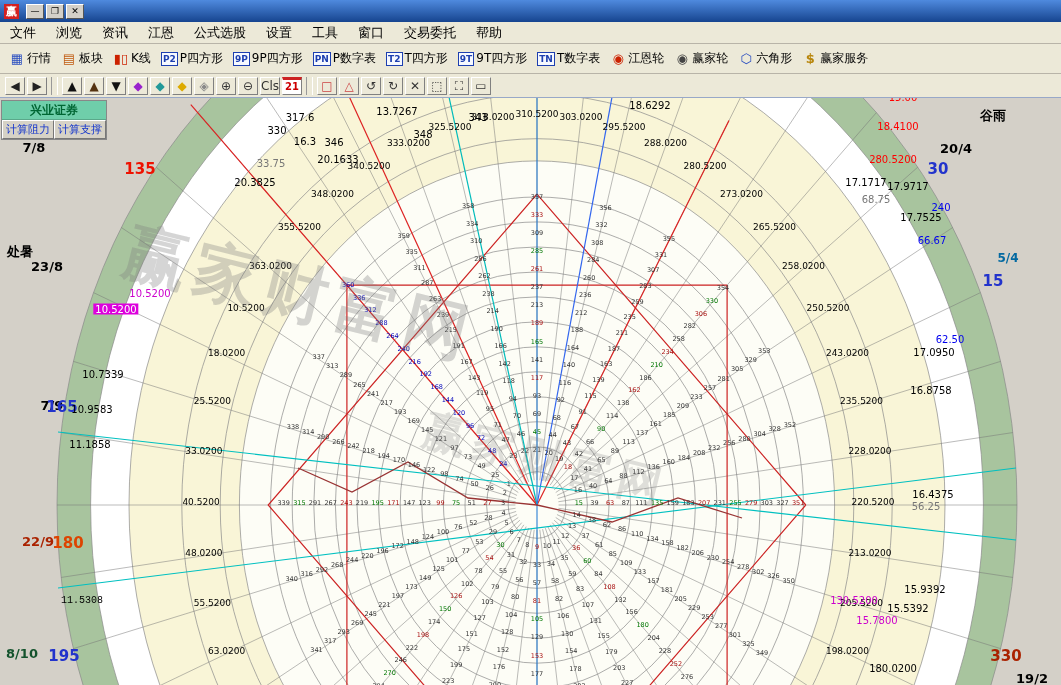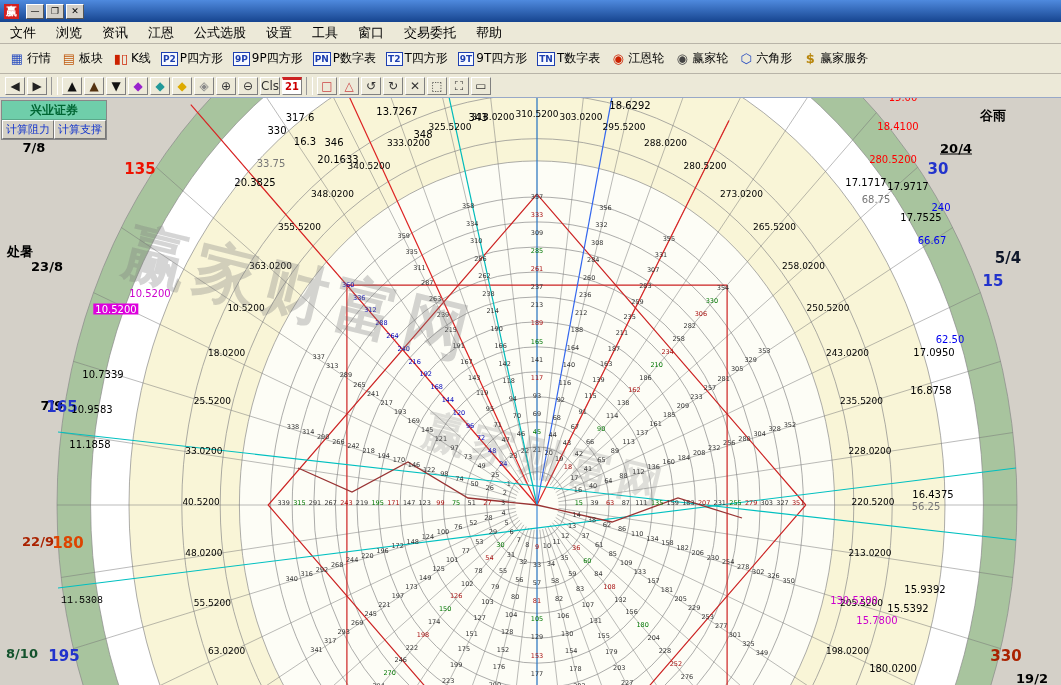--- a/index.html
+++ b/index.html
@@ -538,23 +538,23 @@
       <span class="wlabel" style="left: 140px; top: 169px; color: rgb(238, 17, 0); font-size: 15px; font-weight: bold;">135</span>
       <span class="wlabel" style="left: 20px; top: 252px; color: rgb(0, 0, 0); font-size: 13px; font-weight: bold;">处暑</span>
       <span class="wlabel" style="left: 47px; top: 266px; color: rgb(0, 0, 0); font-size: 13px; font-weight: bold;">23/8</span>
       <span class="wlabel" style="left: 16px; top: 405px; color: rgb(0, 0, 0); font-size: 13px; font-weight: bold; margin-left: 36px;">7/9</span>
       <span class="wlabel" style="left: 62px; top: 407px; color: rgb(34, 51, 204); font-size: 15px; font-weight: bold;">165</span>
       <span class="wlabel" style="left: 38px; top: 541px; color: rgb(170, 34, 0); font-size: 13px; font-weight: bold;">22/9</span>
       <span class="wlabel" style="left: 68px; top: 543px; color: rgb(221, 68, 0); font-size: 15px; font-weight: bold;">180</span>
       <span class="wlabel" style="left: 22px; top: 653px; color: #14532d; font-size: 13px; font-weight: bold;">8/10</span>
       <span class="wlabel" style="left: 64px; top: 656px; color: rgb(34, 51, 204); font-size: 15px; font-weight: bold;">195</span>
       <span class="wlabel" style="left: 993px; top: 116px; color: rgb(0, 0, 0); font-size: 13px; font-weight: bold;">谷雨</span>
-      <span class="wlabel" style="left: 956px; top: 148px; color: rgb(0, 0, 0); font-size: 13px; font-weight: bold; text-decoration: underline;">20/4</span>
+      <span class="wlabel" style="left: 956px; top: 148px; color: rgb(0, 0, 0); font-size: 13px; font-weight: bold;">20/4</span>
       <span class="wlabel" style="left: 938px; top: 169px; color: rgb(34, 51, 204); font-size: 15px; font-weight: bold;">30</span>
-      <span class="wlabel" style="left: 1008px; top: 258px; color: #0f172a; font-size: 15px; font-weight: bold;">5/4</span>
+      <span class="wlabel" style="left: 1008px; top: 258px; color: #0369a1; font-size: 12px; font-weight: bold;">5/4</span>
       <span class="wlabel" style="left: 993px; top: 281px; color: rgb(34, 51, 204); font-size: 15px; font-weight: bold;">15</span>
       <span class="wlabel" style="left: 1006px; top: 656px; color: rgb(170, 34, 0); font-size: 15px; font-weight: bold;">330</span>
       <span class="wlabel" style="left: 1032px; top: 678px; color: rgb(0, 0, 0); font-size: 13px; font-weight: bold;">19/2</span>
       <span class="wlabel" style="left: 903px; top: 97px; color: rgb(255, 0, 0);">15.00</span>
       <span class="wlabel" style="left: 898px; top: 126px; color: rgb(255, 0, 0);">18.4100</span>
       <span class="wlabel" style="left: 893px; top: 159px; color: rgb(255, 0, 0);">280.5200</span>
       <span class="wlabel" style="left: 866px; top: 182px; color: rgb(0, 0, 0);">17.1717</span>
       <span class="wlabel" style="left: 908px; top: 186px; color: rgb(0, 0, 0);">17.9717</span>
       <span class="wlabel" style="left: 876px; top: 199px; color: rgb(119, 119, 119);">68.75</span>
       <span class="wlabel" style="left: 941px; top: 207px; color: rgb(0, 0, 238);">240</span>
@@ -564,21 +564,21 @@
       <span class="wlabel" style="left: 934px; top: 352px; color: rgb(0, 0, 0);">17.0950</span>
       <span class="wlabel" style="left: 931px; top: 390px; color: rgb(0, 0, 0);">16.8758</span>
       <span class="wlabel" style="left: 933px; top: 494px; color: rgb(0, 0, 0);">16.4375</span>
       <span class="wlabel" style="left: 926px; top: 506px; color: rgb(119, 119, 119);">56.25</span>
       <span class="wlabel" style="left: 925px; top: 589px; color: rgb(0, 0, 0);">15.9392</span>
       <span class="wlabel" style="left: 908px; top: 608px; color: rgb(0, 0, 0);">15.5392</span>
       <span class="wlabel" style="left: 854px; top: 600px; color: rgb(204, 0, 204);">130.5200</span>
       <span class="wlabel" style="left: 877px; top: 620px; color: rgb(204, 0, 204);">15.7800</span>
       <span class="wlabel" style="left: 893px; top: 668px; color: rgb(0, 0, 0);">180.0200</span>
       <span class="wlabel" style="left: 397px; top: 111px; color: rgb(0, 0, 0);">13.7267</span>
-      <span class="wlabel" style="left: 630px; top: 105px; color: rgb(0, 0, 0);">18.6292</span>
+      <span class="wlabel" style="left: 650px; top: 105px; color: rgb(0, 0, 0);">18.6292</span>
       <span class="wlabel" style="left: 300px; top: 117px; color: rgb(0, 0, 0);">317.6</span>
       <span class="wlabel" style="left: 277px; top: 130px; color: rgb(0, 0, 0);">330</span>
       <span class="wlabel" style="left: 305px; top: 141px; color: rgb(0, 0, 0);">16.3</span>
       <span class="wlabel" style="left: 334px; top: 142px; color: rgb(0, 0, 0);">346</span>
       <span class="wlabel" style="left: 423px; top: 134px; color: rgb(0, 0, 0);">348</span>
       <span class="wlabel" style="left: 478px; top: 117px; color: rgb(0, 0, 0);">343</span>
       <span class="wlabel" style="left: 271px; top: 163px; color: rgb(119, 119, 119);">33.75</span>
       <span class="wlabel" style="left: 338px; top: 159px; color: rgb(0, 0, 0);">20.1633</span>
       <span class="wlabel" style="left: 255px; top: 182px; color: rgb(0, 0, 0);">20.3825</span>
       <span class="wlabel" style="left: 150px; top: 293px; color: rgb(204, 0, 204);">10.5200</span>

